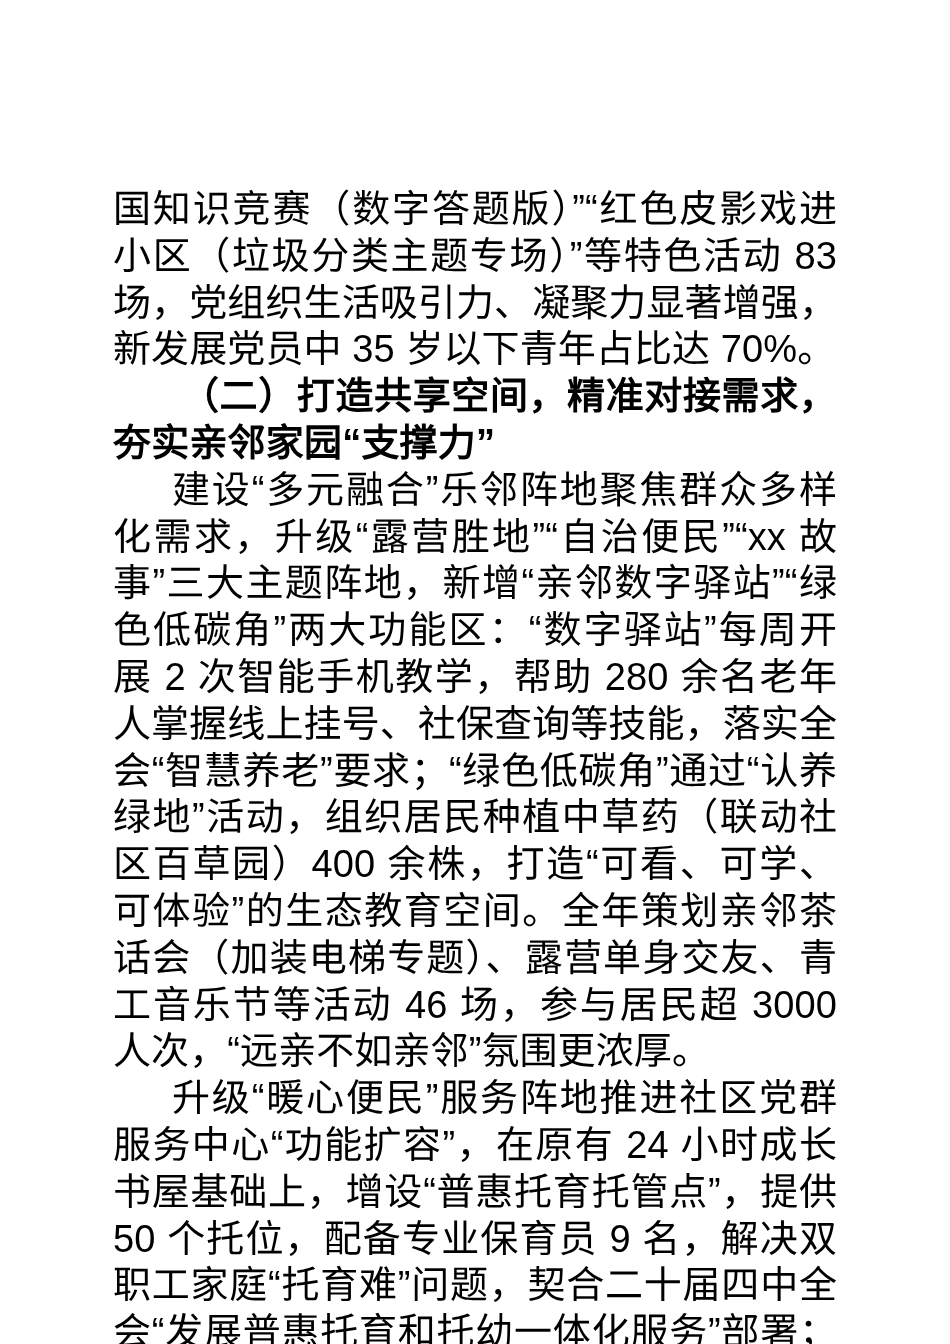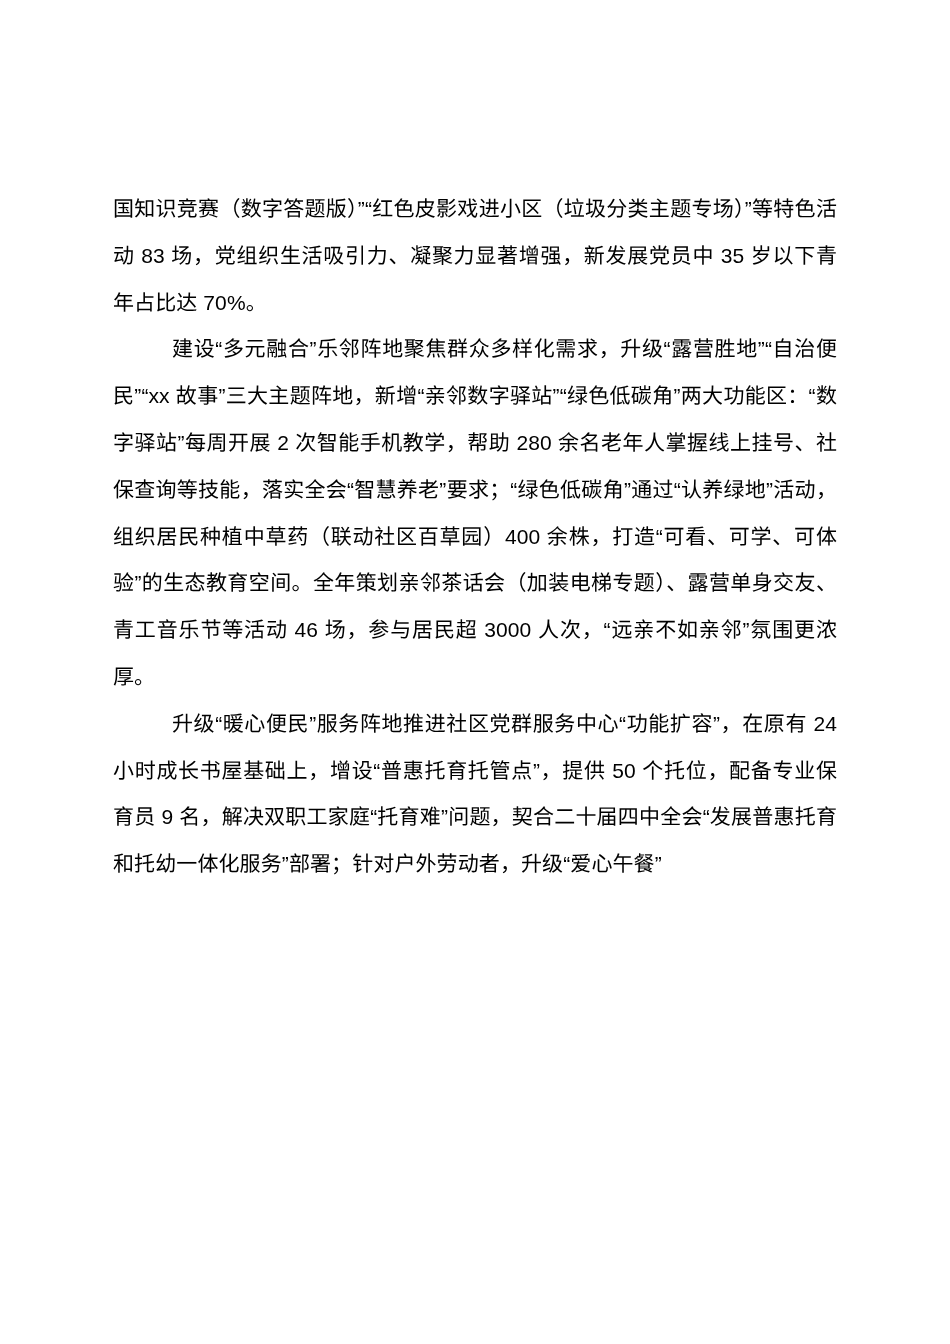--- a/index.html
+++ b/index.html
@@ -22,21 +22,21 @@
     position: absolute;
     left: 113px;
     top: 186px;
     width: 724px;
   }
 
   .para {
     margin: 0;
     padding: 0;
     font-family: "Liberation Sans", "DejaVu Sans", sans-serif;
-    font-size: 21px;
+    font-size: 38px;
     line-height: 46.8px;
     color: #000000;
     text-align: justify;
     text-justify: inter-character;
     letter-spacing: 0.1px;
     font-weight: 400;
     -webkit-font-smoothing: antialiased;
   }
 
   .para.continuation {
@@ -64,19 +64,20 @@
   }
 </style>
 </head>
 <body>
 
 <div class="page">
   <div class="text-column">
 
     <p class="para continuation no-stretch">国知识竞赛（数字答题版）”“红色皮影戏进小区（垃圾分类主题专场）”等特色活动 83 场，党组织生活吸引力、凝聚力显著增强，新发展党员中 35 岁以下青年占比达 70%。</p>
 
+    <p class="para heading no-stretch">（二）打造共享空间，精准对接需求，夯实亲邻家园“支撑力”</p>
 
     <p class="para indented no-stretch">建设“多元融合”乐邻阵地聚焦群众多样化需求，升级“露营胜地”“自治便民”“xx 故事”三大主题阵地，新增“亲邻数字驿站”“绿色低碳角”两大功能区：“数字驿站”每周开展 2 次智能手机教学，帮助 280 余名老年人掌握线上挂号、社保查询等技能，落实全会“智慧养老”要求；“绿色低碳角”通过“认养绿地”活动，组织居民种植中草药（联动社区百草园）400 余株，打造“可看、可学、可体验”的生态教育空间。全年策划亲邻茶话会（加装电梯专题）、露营单身交友、青工音乐节等活动 46 场，参与居民超 3000 人次，“远亲不如亲邻”氛围更浓厚。</p>
 
     <p class="para indented no-stretch">升级“暖心便民”服务阵地推进社区党群服务中心“功能扩容”，在原有 24 小时成长书屋基础上，增设“普惠托育托管点”，提供 50 个托位，配备专业保育员 9 名，解决双职工家庭“托育难”问题，契合二十届四中全会“发展普惠托育和托幼一体化服务”部署；针对户外劳动者，升级“爱心午餐”</p>
 
   </div>
 </div>
 
 </body></html>

